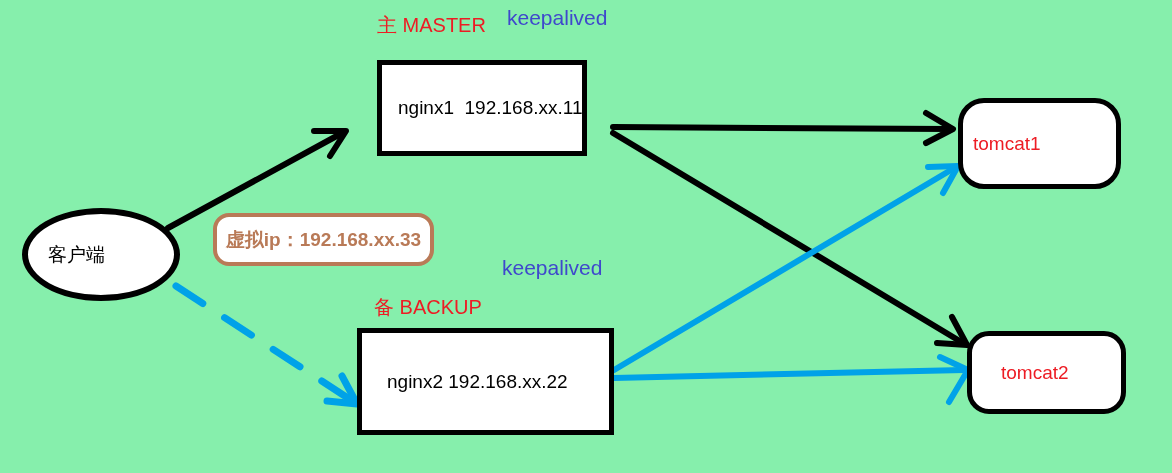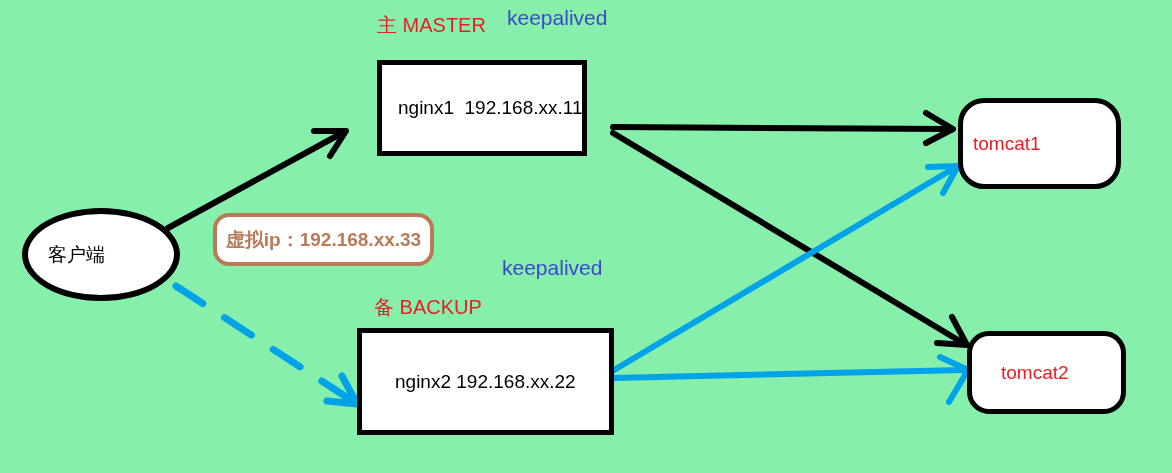--- a/index.html
+++ b/index.html
@@ -82,21 +82,21 @@
   </div>
 
   <div class="node rect" style="left:349px; top:60px; width:210px; height:96px; padding-left:16px;margin-left:28px;">
     <span>nginx1  192.168.xx.11</span>
   </div>
 
   <div class="node vip" style="left: 213px; top: 213px; width: 221px; height: 53px; border-color: rgb(185, 122, 87); font-weight: bold;">
     <span style="color: rgb(185, 122, 87);">虚拟ip：192.168.xx.33</span>
   </div>
 
-  <div class="node rect" style="left:357px; top:328px; width:257px; height:107px; padding-left:33px;">
+  <div class="node rect" style="left:357px; top:328px; width:257px; height:107px; padding-left:25px;">
     <span>nginx2 192.168.xx.22</span>
   </div>
 
   <div class="node round" style="left:958px; top:98px; width:163px; height:91px; padding-left:10px;">
     <span style="color: rgb(237, 28, 36);">tomcat1</span>
   </div>
 
   <div class="node round" style="left:967px; top:303px; width:159px; height:83px; padding-left:29px; border-radius:22px;margin-top:28px;">
     <span style="color: rgb(237, 28, 36);">tomcat2</span>
   </div>

